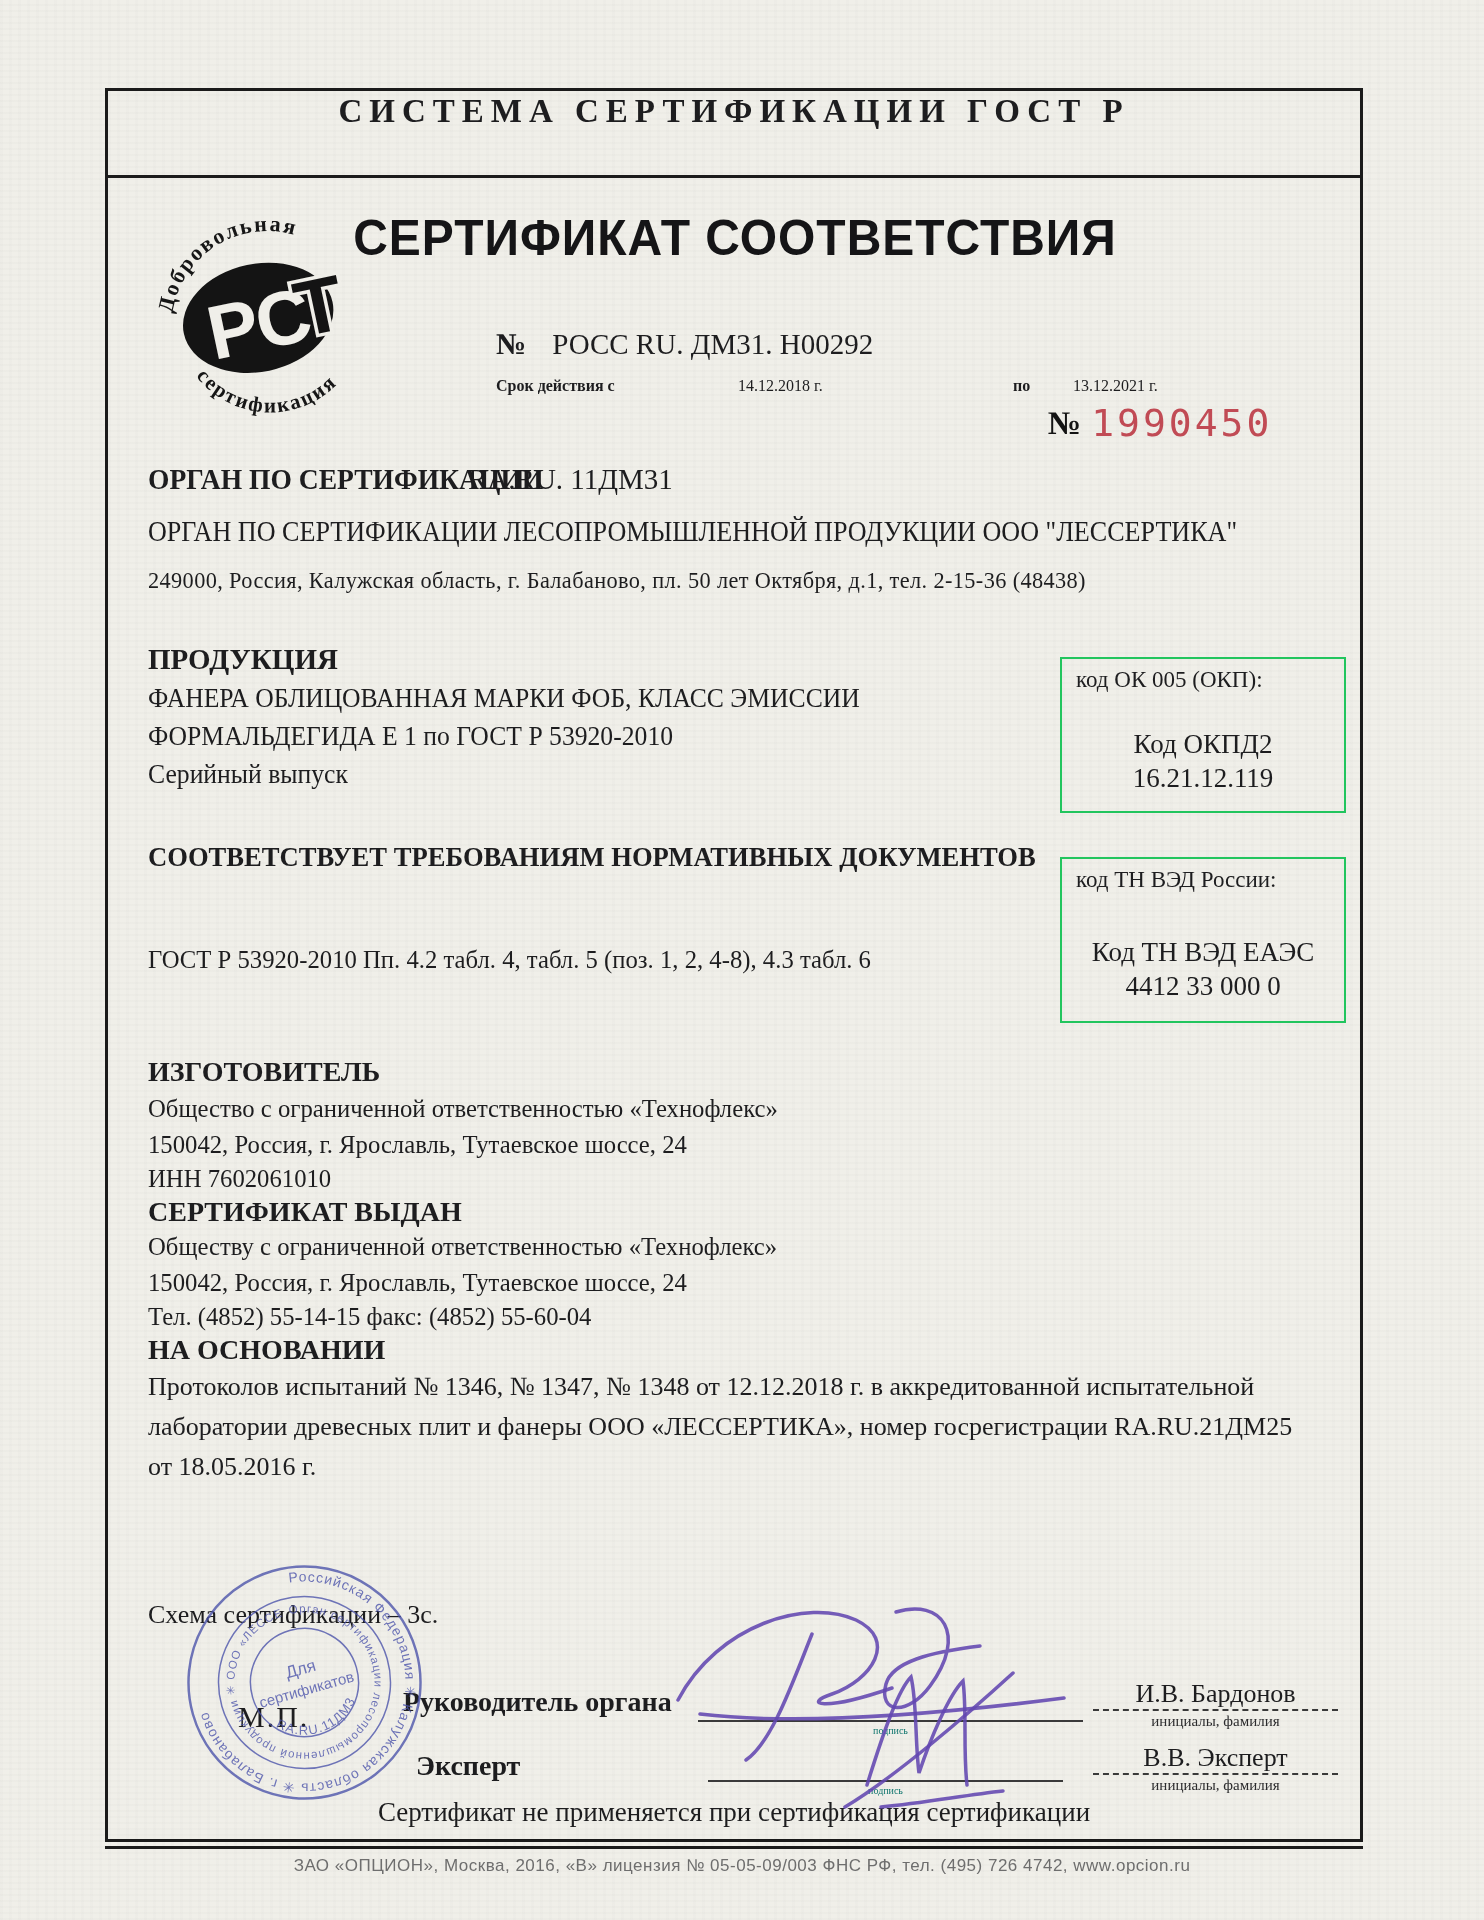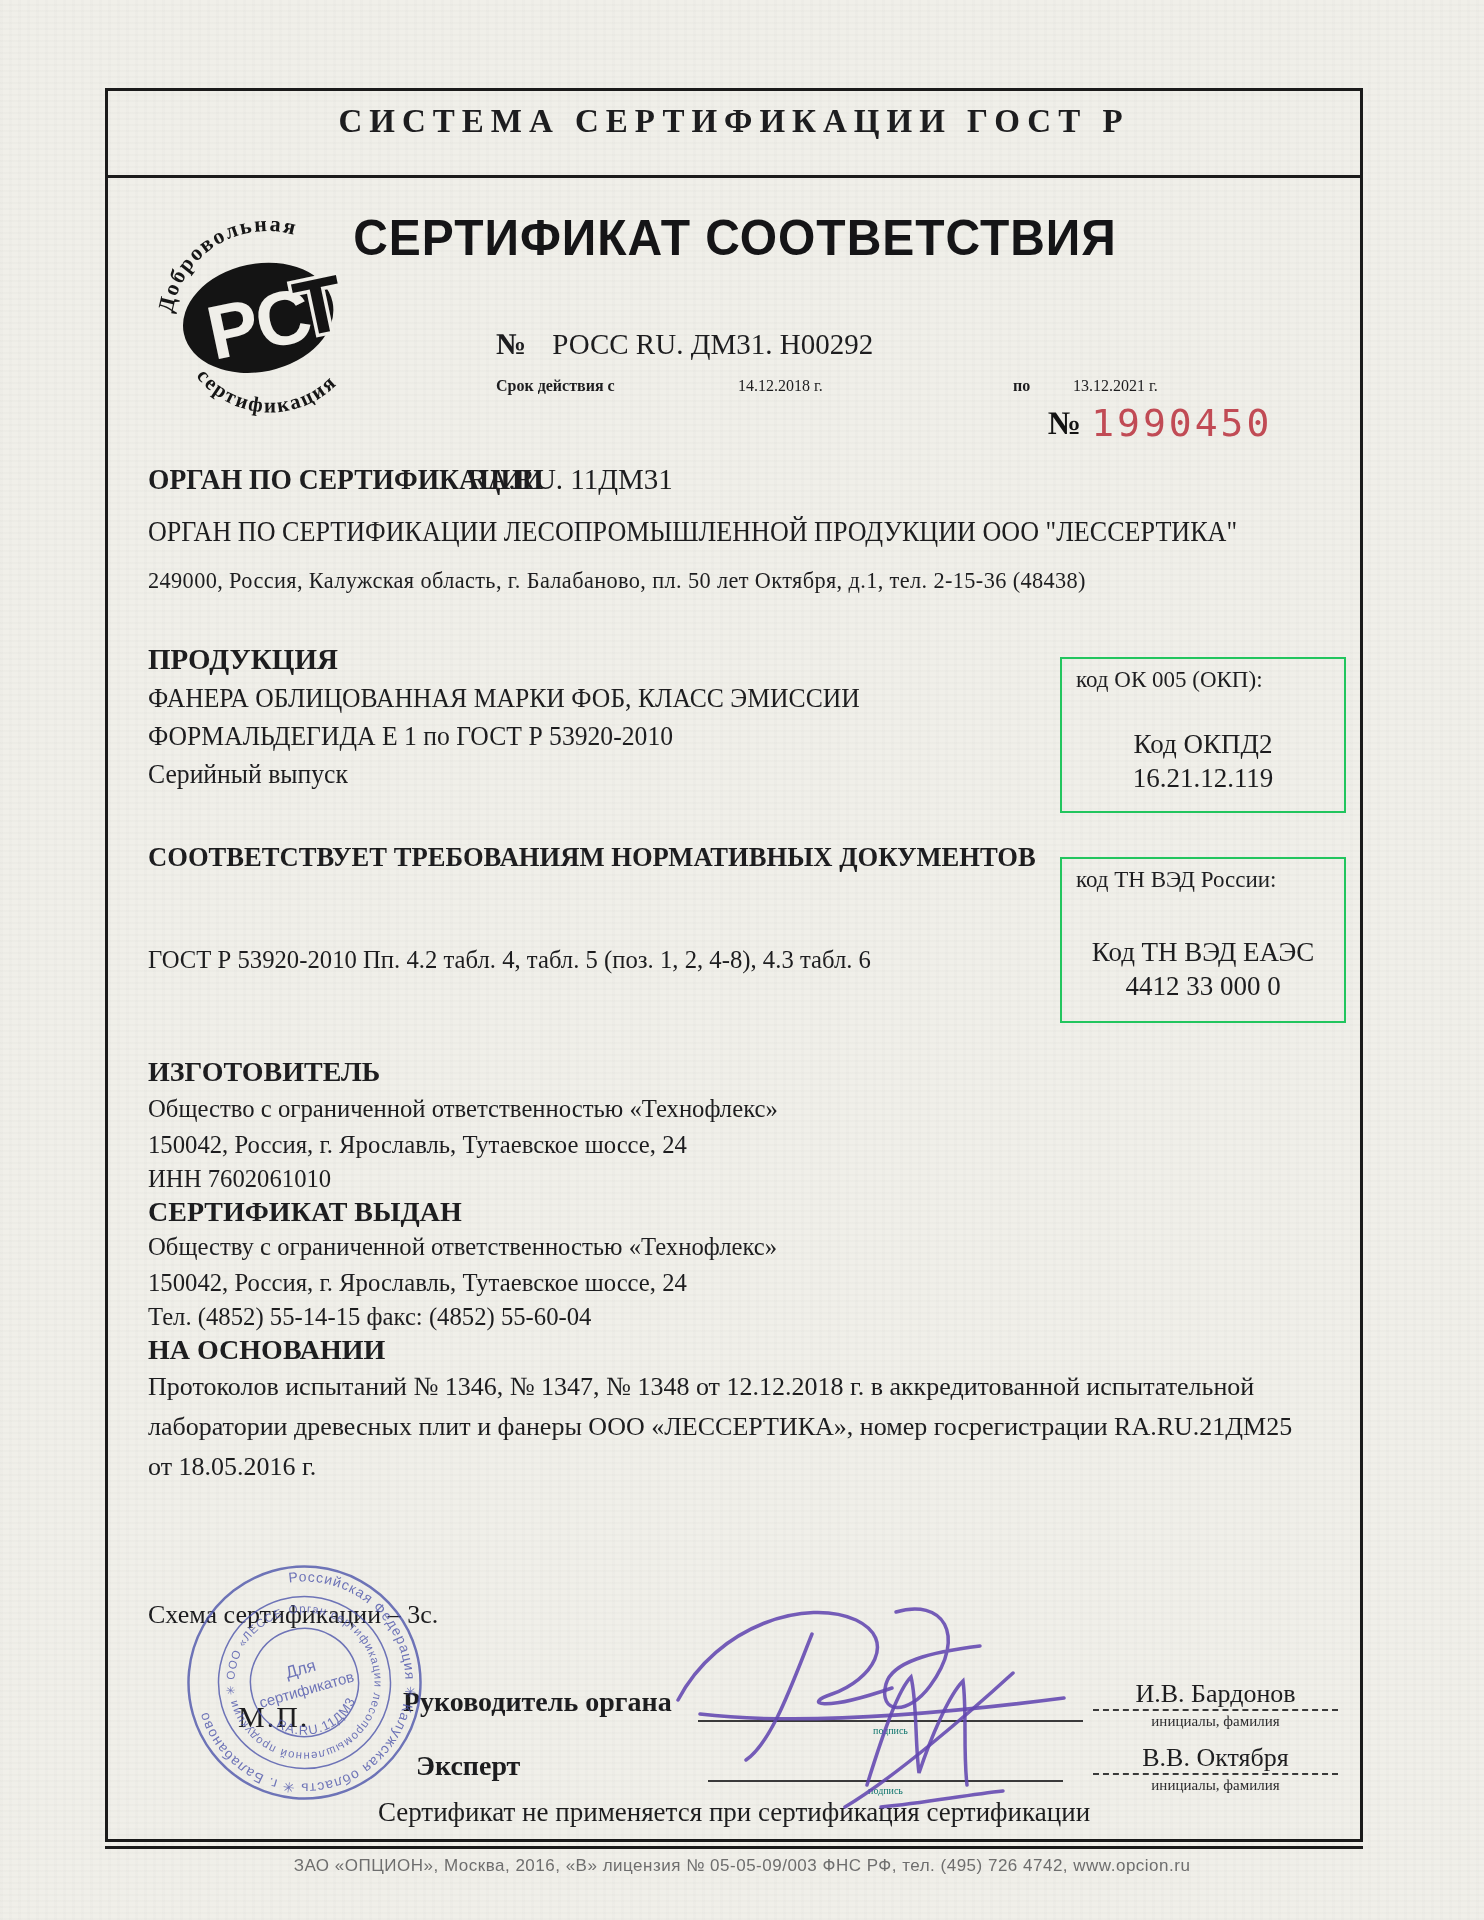--- a/index.html
+++ b/index.html
@@ -19,21 +19,21 @@
   .cert {
     position:absolute; left:105px; top:88px; width:1252px; height:1748px;
     border:3px solid #1b1b1b;
   }
   .cert::after {
     content:""; position:absolute; left:-3px; right:-3px; bottom:-10px; height:3px; background:#1b1b1b;
   }
   .cond  { transform:scaleX(.95); transform-origin:0 0; white-space:nowrap; }
   .cond9 { transform:scaleX(.90); transform-origin:0 0; white-space:nowrap; }
 
-  .hdr1 { left:0; right:0; top:12px;  text-align:center; font-size:33px; font-weight:bold; letter-spacing:7px; }
+  .hdr1 { left:0; right:0; top:2px;  text-align:center; font-size:33px; font-weight:bold; letter-spacing:7px; }
   .hdr2 { left:0; right:0; top:50px; text-align:center; font-size:26px; font-weight:bold; letter-spacing:.5px; }
   .hdr-rule { left:0; right:0; top:84px; height:3px; background:#1b1b1b; }
 
   .logo { left:38px; top:96px; }
 
   .main-title { left:230px; top:118px; width:760px; text-align:center;
     font-family:"Liberation Sans", sans-serif; font-weight:bold; font-size:50px;
     transform:scaleX(.96); transform-origin:center top; white-space:nowrap; letter-spacing:1px; color:#151517; }
 
   .numline { left:388px; top:236px; font-size:29px; white-space:nowrap; }
@@ -209,21 +209,21 @@
 
     <div class="abs role-head">Руководитель органа</div>
     <div class="abs sig-rule sig-rule1"></div>
     <div class="abs sig-cap sig-cap1">подпись</div>
     <div class="abs name-line name1">И.В. Бардонов</div>
     <div class="abs name-cap name-cap1">инициалы, фамилия</div>
 
     <div class="abs role-expert">Эксперт</div>
     <div class="abs sig-rule sig-rule2"></div>
     <div class="abs sig-cap sig-cap2">подпись</div>
-    <div class="abs name-line name2">В.В. Октября</div>
+    <div class="abs name-line name2">В.В. Эксперт</div>
     <div class="abs name-cap name-cap2">инициалы, фамилия</div>
 
     <div class="abs foot-note">Сертификат не применяется при сертификация сертификации</div>
   </div>
 
   <svg class="abs stamp" width="265" height="265" viewBox="0 0 265 265">
     <defs>
       <path id="stampOuter" d="M 132.5,31.5 a 101,101 0 1 1 -0.05,0"></path>
       <path id="stampMid" d="M 132.5,62.5 a 70,70 0 1 1 -0.05,0"></path>
       <path id="stampCode" d="M 90,164 A 55,55 0 0 0 176,164"></path>

